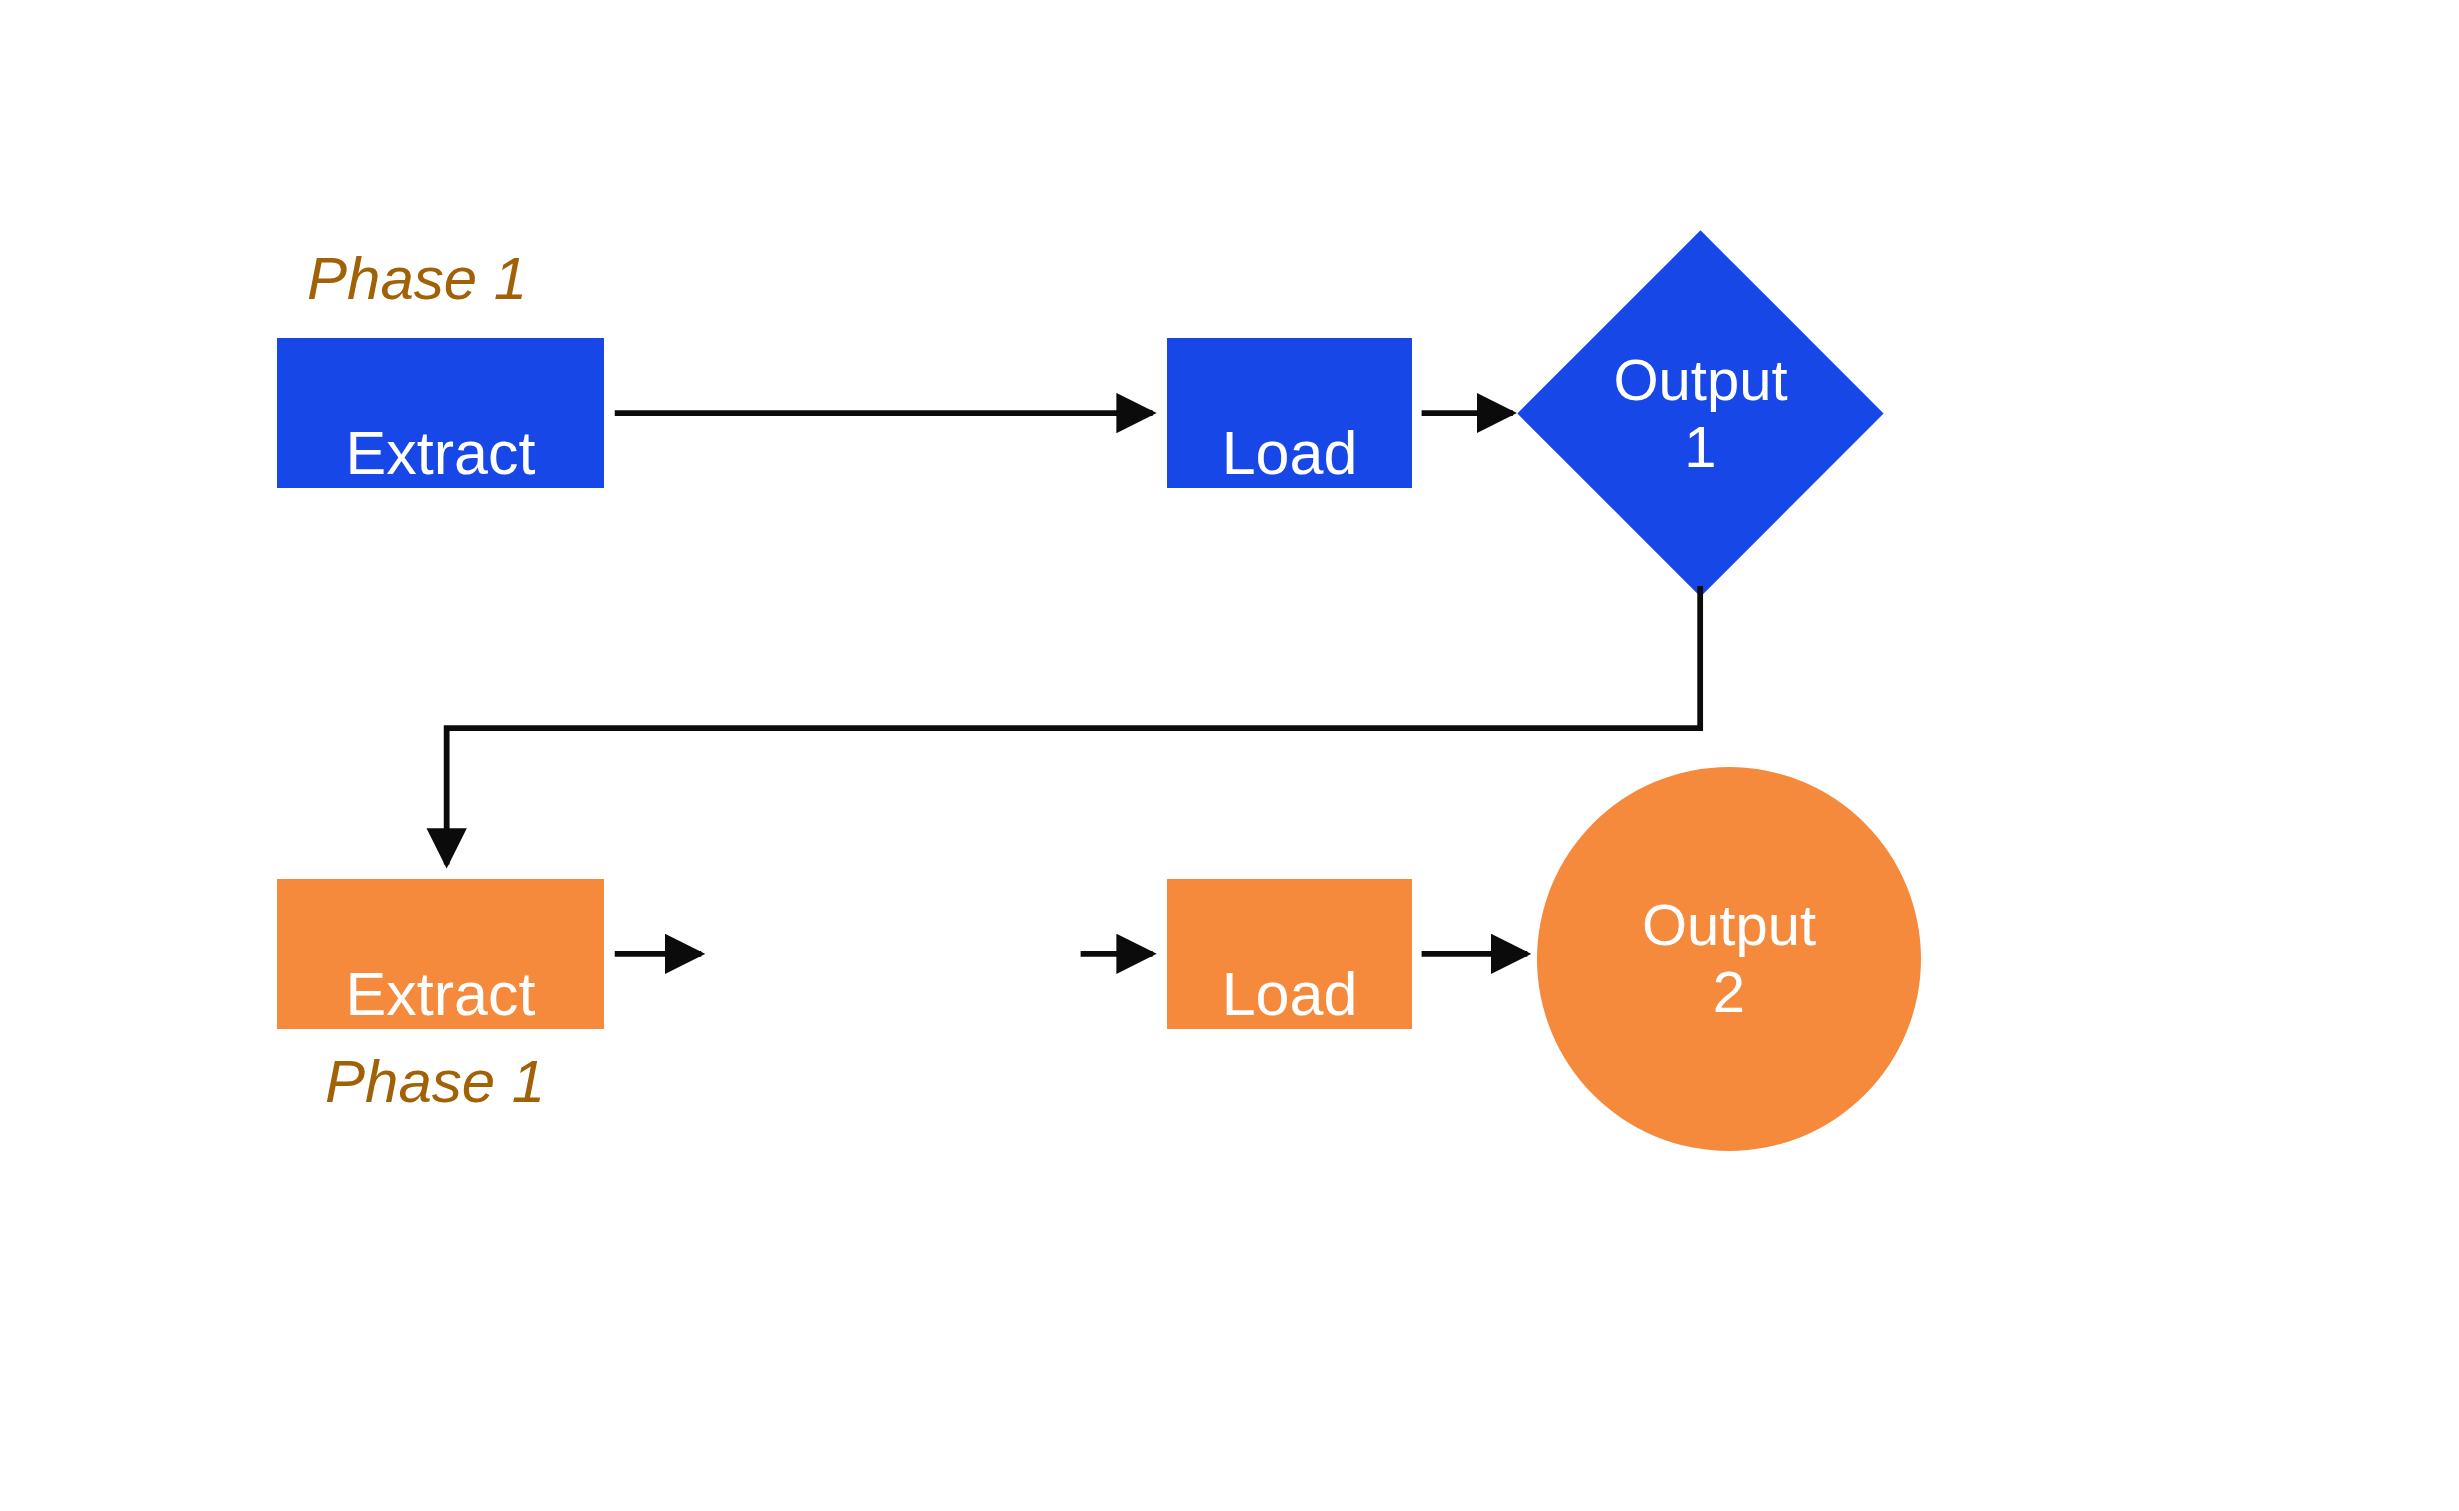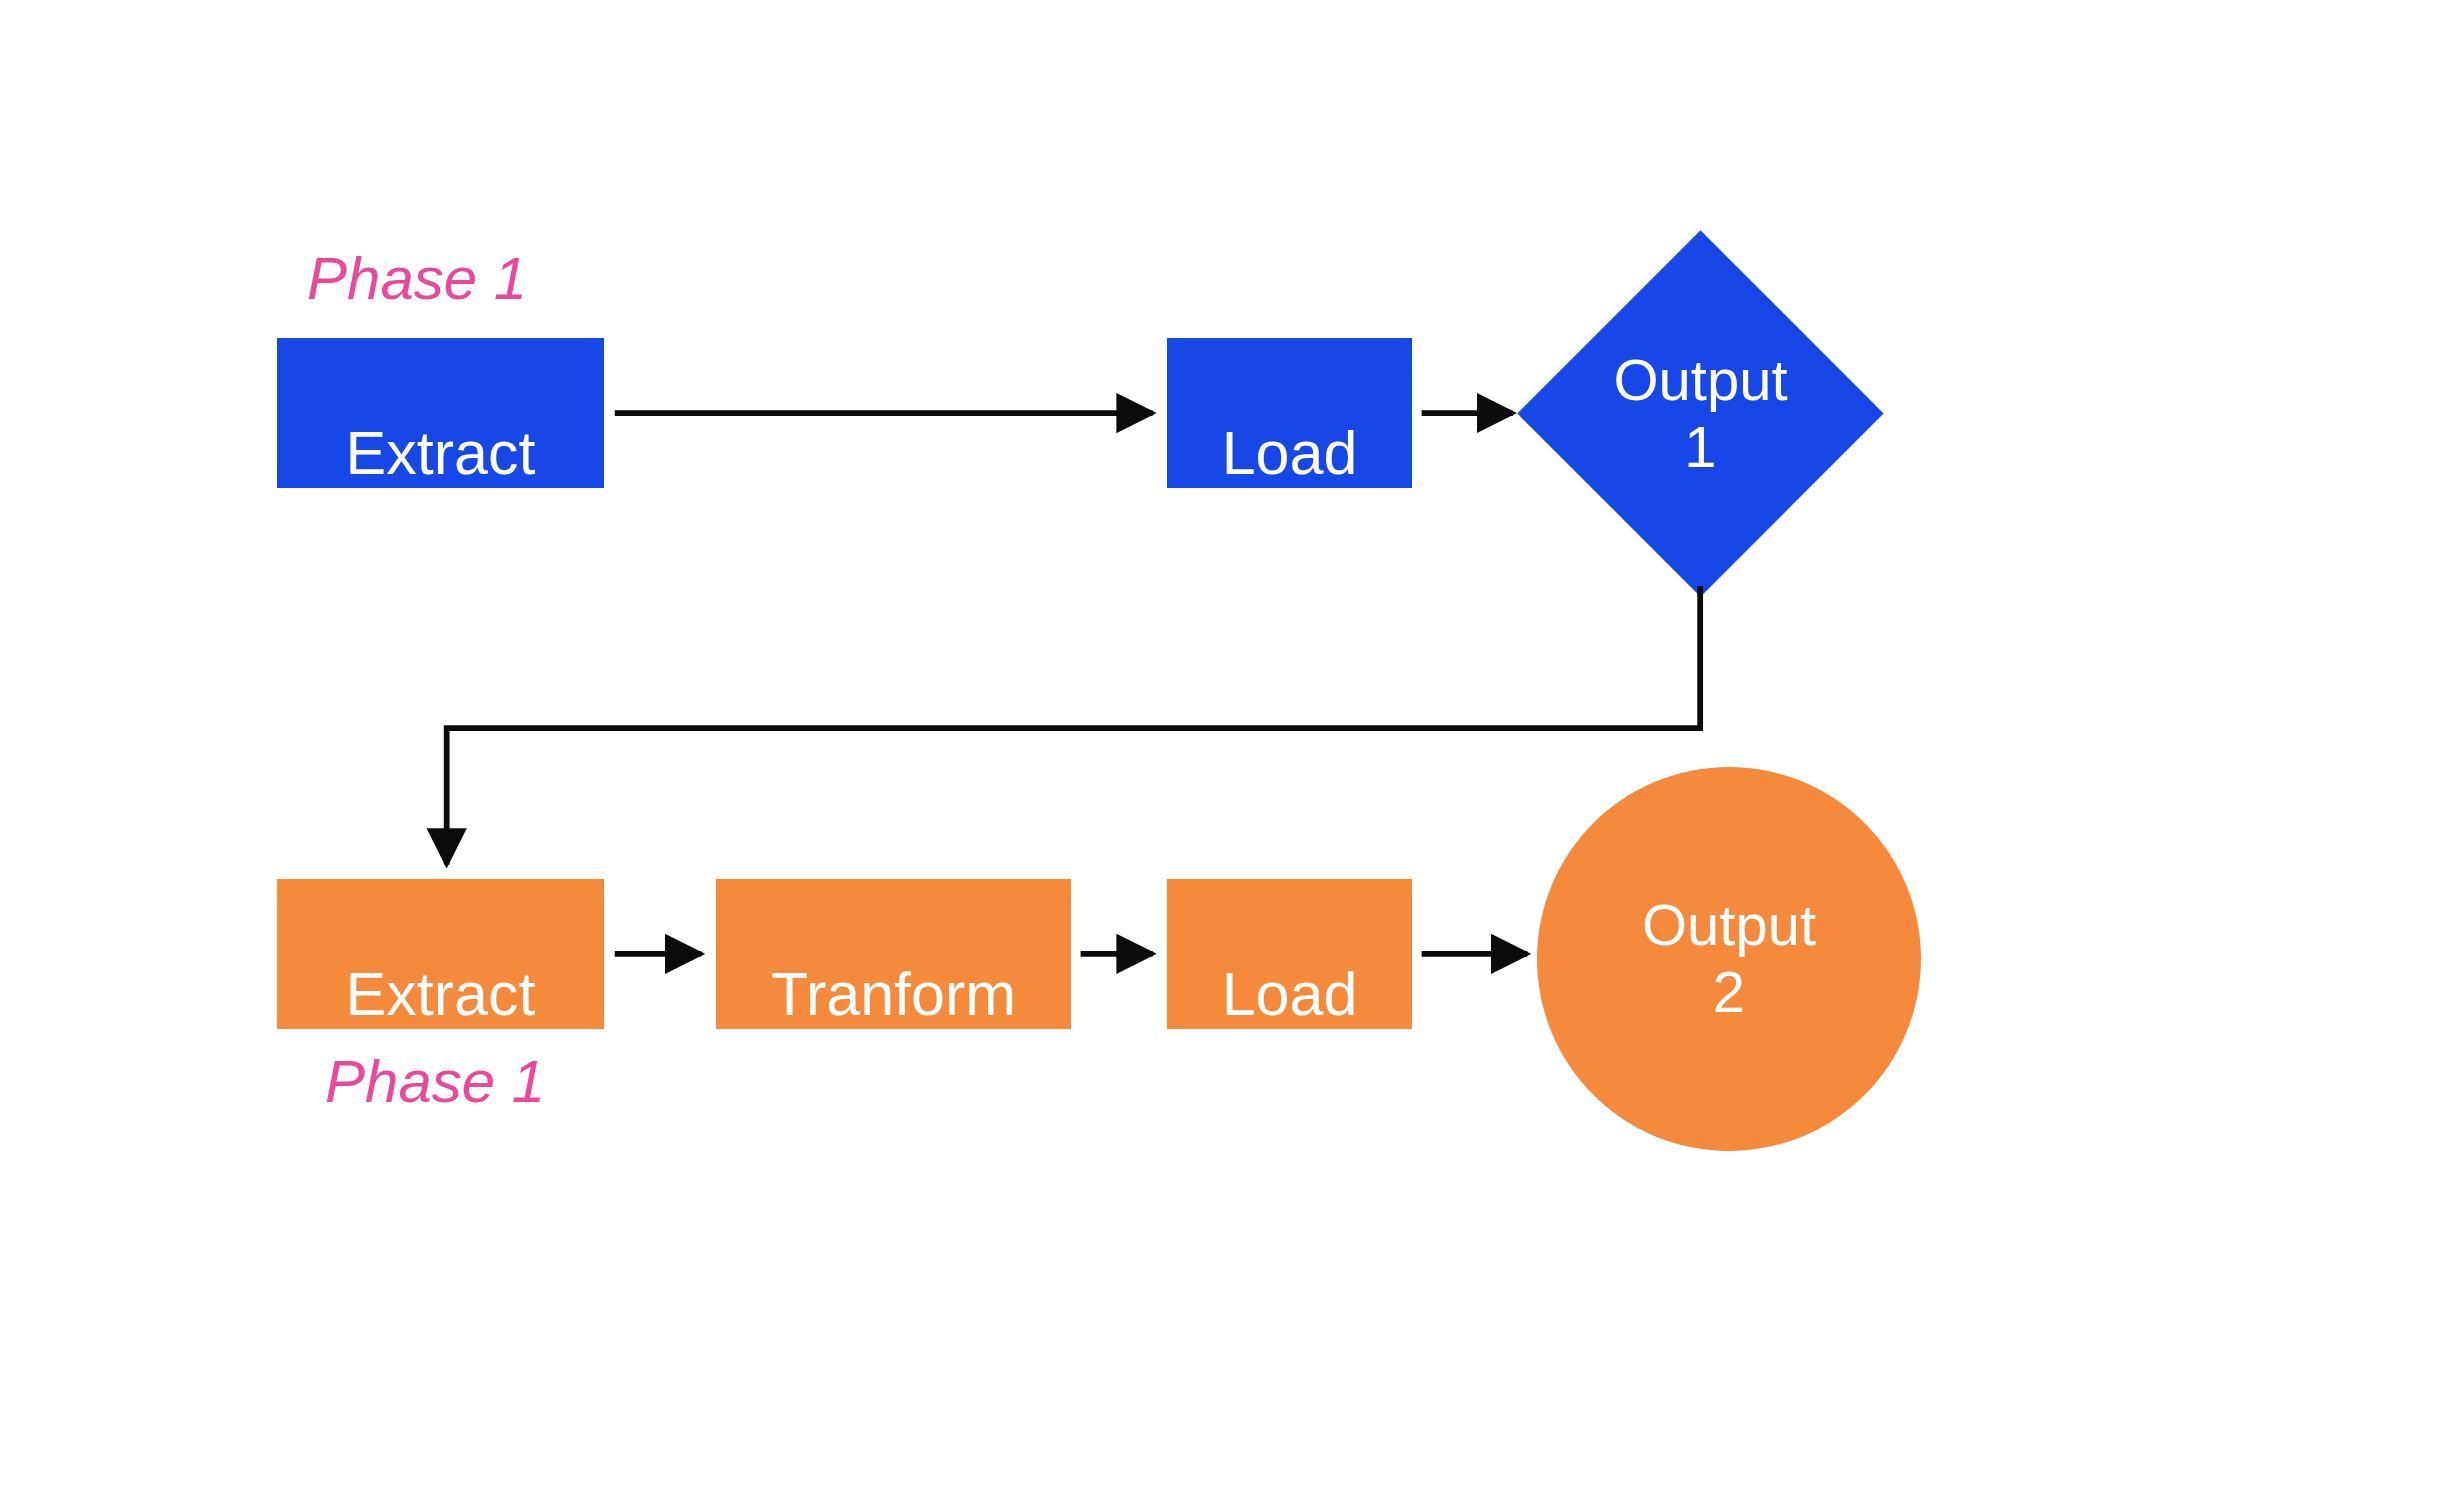--- a/index.html
+++ b/index.html
@@ -12,21 +12,21 @@
     }
     .diagram {
       position: absolute;
       width: 2459px;
       height: 1511px;
     }
     .label-italic {
       font-style: italic;
       font-weight: 500;
       font-size: 60px;
-      color: #ec4899;
+      color: #a16207;
       position: absolute;
     }
     .rect-box {
       position: absolute;
       display: flex;
       align-items: flex-end;
       justify-content: center;
       color: #ffffff;
       font-size: 61px;
       font-weight: 400;
@@ -101,23 +101,20 @@
     <div class="diamond-text">Output<br>1</div>
   </div>
 
 
   <div class="rect-box orange-box" style="left:277px; top:879px; width:327px; height:150px;">
     <span>Extract</span>
   </div>
 
   <div class="label-italic" style="left:325px; top:1047px;">Phase 1</div>
 
-  <div class="rect-box orange-box" style="left:716px; top:879px; width:355px; height:150px;">
-    <span>Tranform</span>
-  </div>
 
   <div class="rect-box orange-box" style="left:1167px; top:879px; width:245px; height:150px;">
     <span>Load</span>
   </div>
 
   <div class="circle" style="left:1537px; top:767px; width:384px; height:384px;">
     <div class="circle-text">Output<br>2</div>
   </div>
 
   <svg class="connectors" viewBox="0 0 2560 1573" width="2459" height="1511">

